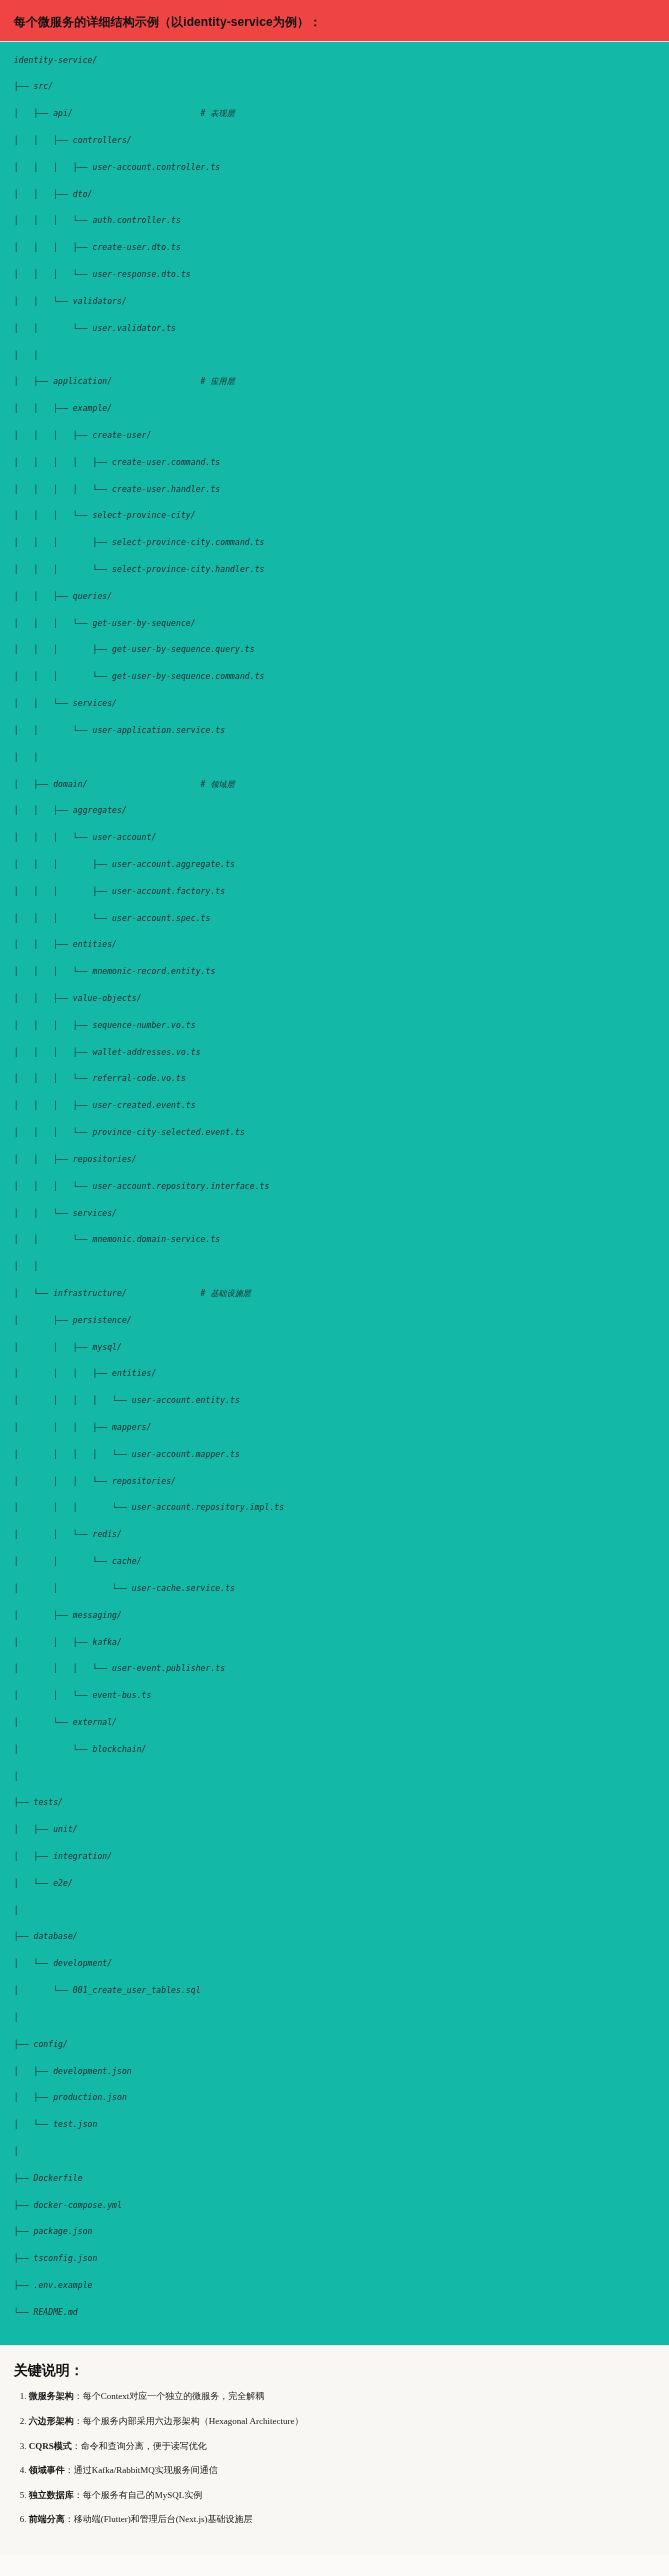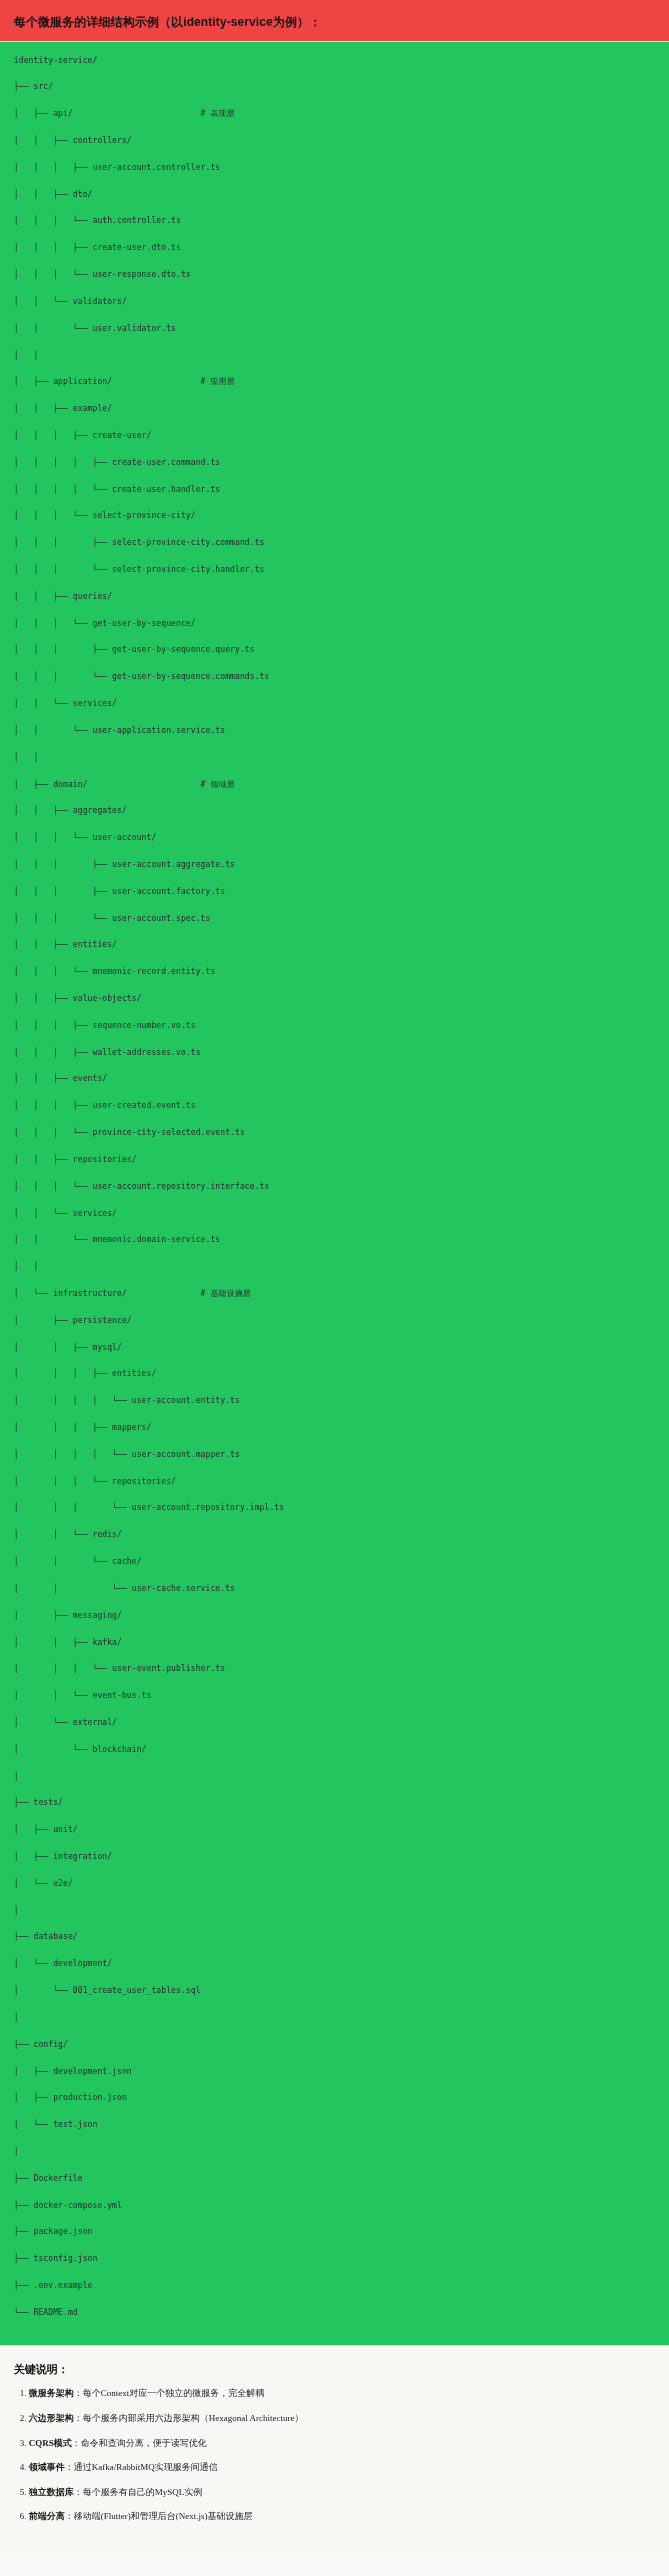--- a/index.html
+++ b/index.html
@@ -30,21 +30,22 @@
     font-weight: bold;
     font-size: 12px;
     line-height: 1.35;
     color: #121212;
     letter-spacing: 0.1px;
   }
 
   
   .tree-block {
     padding: 11.3px 13.8px 12.5px 13.8px;
-    background: #22c55e;
+    background: #14b8a6;
+    font-style: italic;
   }
   pre.tree {
     margin: 0;
     font-family: "DejaVu Sans Mono", "Liberation Mono", monospace;
     font-size: 8px;
     line-height: 13.4px;
     color: #24292e;
     white-space: pre;
     overflow: visible;
     letter-spacing: 0.1px;
@@ -57,21 +58,21 @@
 
   
   .notes {
     border-top: 0.6px solid #e6e3de;
     padding: 12.5px 13.8px 16.3px 13.8px;
     background: #f8f7f4;
   }
   .notes-title {
     font-family: "Liberation Sans", "DejaVu Sans", sans-serif;
     font-weight: bold;
-    font-size: 11px;
+    font-size: 14px;
     color: #121212;
     margin: 3.8px 0 10px 0;
   }
   ol.notes-list {
     margin: 0 0 11.3px 0;
     padding: 0 0 0 15px;
     list-style-position: outside;
   }
   ol.notes-list li {
     font-size: 9px;
@@ -114,36 +115,36 @@
 <span class="tree-line">│   │   ├── example/</span>
 <span class="tree-line">│   │   │   ├── create-user/</span>
 <span class="tree-line">│   │   │   │   ├── create-user.command.ts</span>
 <span class="tree-line">│   │   │   │   └── create-user.handler.ts</span>
 <span class="tree-line">│   │   │   └── select-province-city/</span>
 <span class="tree-line">│   │   │       ├── select-province-city.command.ts</span>
 <span class="tree-line">│   │   │       └── select-province-city.handler.ts</span>
 <span class="tree-line">│   │   ├── queries/</span>
 <span class="tree-line">│   │   │   └── get-user-by-sequence/</span>
 <span class="tree-line">│   │   │       ├── get-user-by-sequence.query.ts</span>
-<span class="tree-line">│   │   │       └── get-user-by-sequence.commands.ts</span>
+<span class="tree-line">│   │   │       └── get-user-by-sequence.command.ts</span>
 <span class="tree-line">│   │   └── services/</span>
 <span class="tree-line">│   │       └── user-application.service.ts</span>
 <span class="tree-line">│   │</span>
 <span class="tree-line">│   ├── domain/                       # 领域层</span>
 <span class="tree-line">│   │   ├── aggregates/</span>
 <span class="tree-line">│   │   │   └── user-account/</span>
 <span class="tree-line">│   │   │       ├── user-account.aggregate.ts</span>
 <span class="tree-line">│   │   │       ├── user-account.factory.ts</span>
 <span class="tree-line">│   │   │       └── user-account.spec.ts</span>
 <span class="tree-line">│   │   ├── entities/</span>
 <span class="tree-line">│   │   │   └── mnemonic-record.entity.ts</span>
 <span class="tree-line">│   │   ├── value-objects/</span>
 <span class="tree-line">│   │   │   ├── sequence-number.vo.ts</span>
 <span class="tree-line">│   │   │   ├── wallet-addresses.vo.ts</span>
-<span class="tree-line">│   │   ├── events/</span>
+<span class="tree-line">│   │   │   └── referral-code.vo.ts</span>
 <span class="tree-line">│   │   │   ├── user-created.event.ts</span>
 <span class="tree-line">│   │   │   └── province-city-selected.event.ts</span>
 <span class="tree-line">│   │   ├── repositories/</span>
 <span class="tree-line">│   │   │   └── user-account.repository.interface.ts</span>
 <span class="tree-line">│   │   └── services/</span>
 <span class="tree-line">│   │       └── mnemonic.domain-service.ts</span>
 <span class="tree-line">│   │</span>
 <span class="tree-line">│   └── infrastructure/               # 基础设施层</span>
 <span class="tree-line">│       ├── persistence/</span>
 <span class="tree-line">│       │   ├── mysql/</span>

